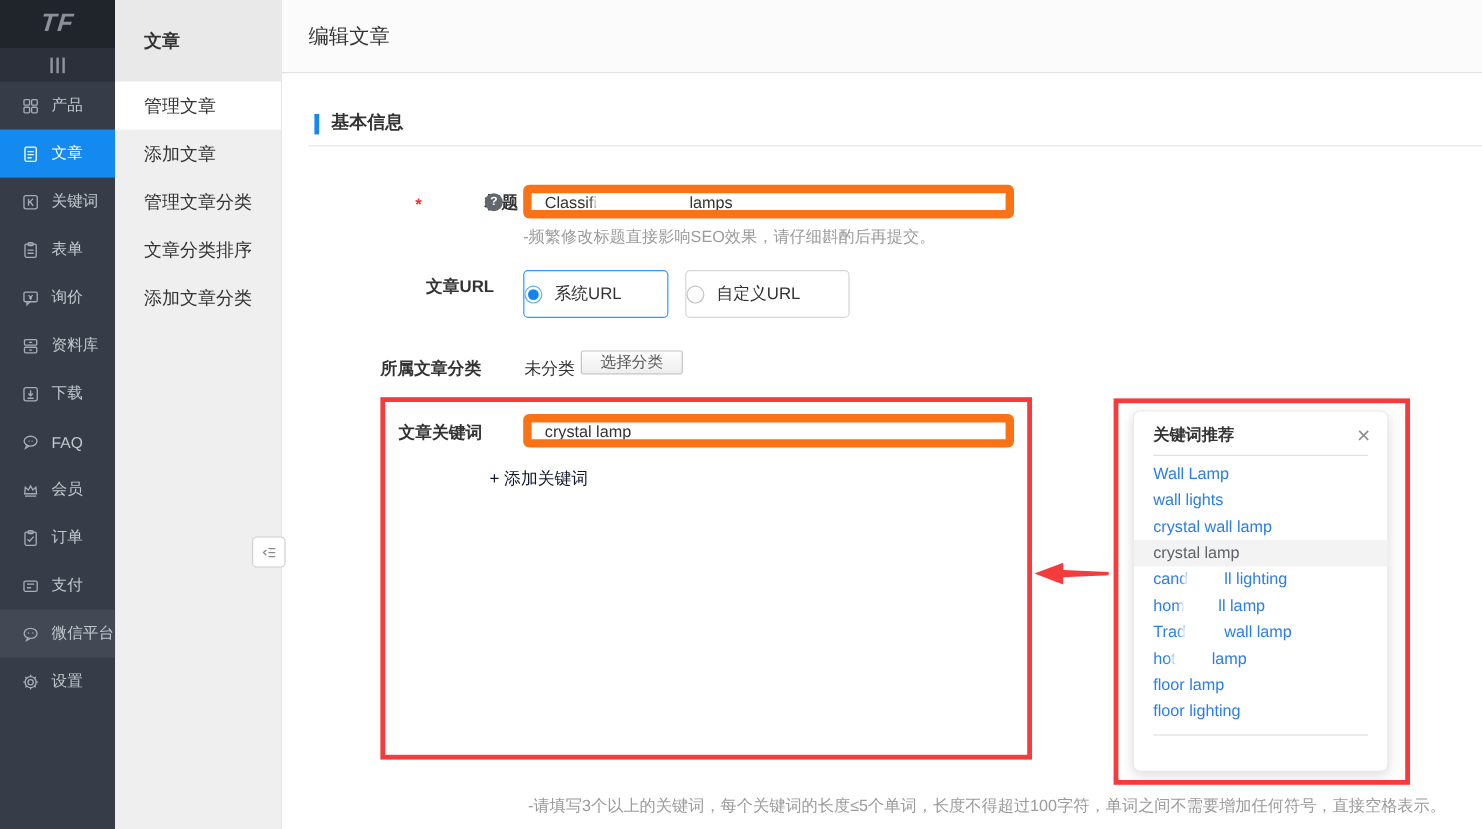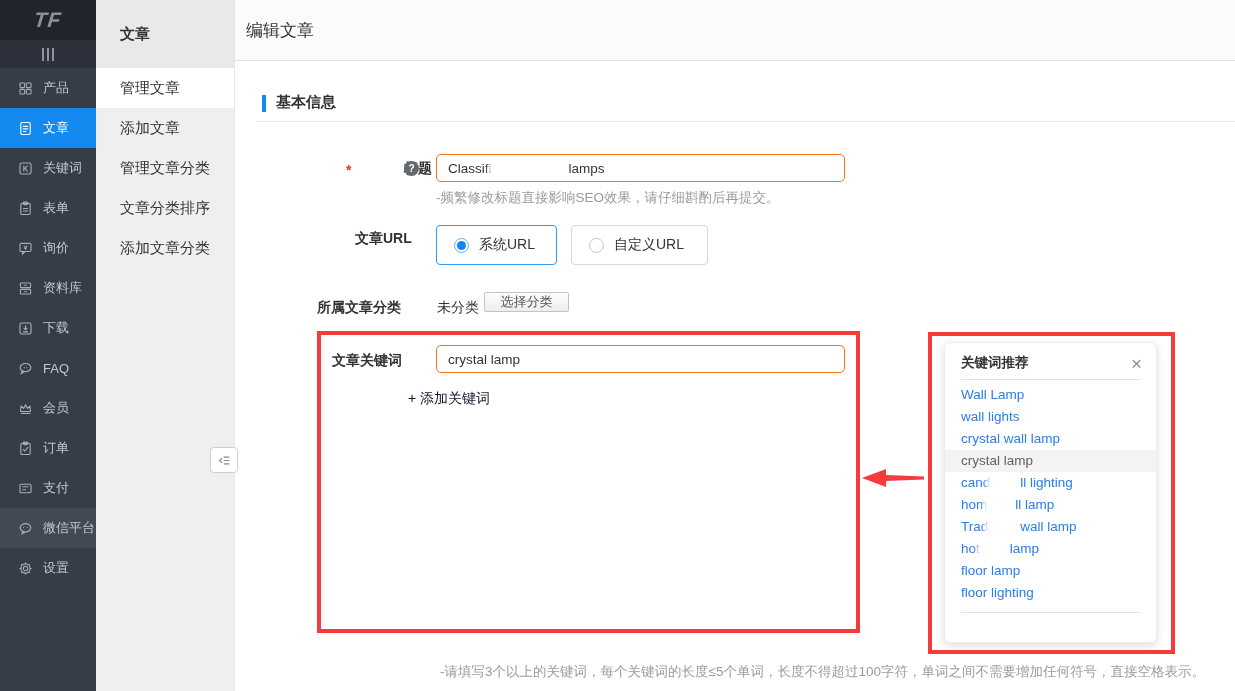--- a/index.html
+++ b/index.html
@@ -26,46 +26,46 @@
     font-size:15px; font-weight:bold; color:#333; }
   .sub-item { height:40px; display:flex; align-items:center; padding-left:24px; font-size:15px; color:#333; cursor:pointer; }
   .sub-item.active { background:#fff; }
 
   .collapse-btn { position:absolute; left:210px; top:447px; width:28px; height:26px; background:#fff;
     border:1px solid #cfcfcf; border-radius:4px; display:flex; align-items:center; justify-content:center; z-index:5; cursor:pointer; }
   .collapse-btn svg { width:15px; height:15px; stroke:#8a8a8a; fill:none; stroke-width:1.5; }
 
   
   .main { position:absolute; left:235px; top:0; width:1000px; height:691px; background:#fff; }
-  .main-header { height:61px; background:#fbfbfb; border-bottom:1px solid #e3e3e3; display:flex; align-items:center; padding-left:11px;
+  .main-header { height:61px; background:#fbfbfb; border-bottom:1px solid #e3e3e3; display:flex; align-items:center; padding-left:22px;
     font-size:17px; color:#333; }
 
   .section-bar { position:absolute; left:27px; top:95px; width:4px; height:17px; background:#1489f0; }
   .section-title { position:absolute; left:41px; top:93px; font-size:15px; font-weight:bold; color:#333; }
   .section-divider { position:absolute; left:22px; right:0; top:121px; border-top:1px solid #e7e7e7; }
 
   .req-star { position:absolute; left:111px; top:162px; color:#e5372f; font-size:14px; font-weight:bold; }
   .f-label { position:absolute; font-size:14px; font-weight:bold; color:#333; white-space:nowrap; }
   .lbl-title { left:121px; top:160px;margin-left:48px; }
   .lbl-url   { left:120px; top:230px; }
   .lbl-cat   { left:82px;  top:299px; }
   .lbl-kw    { left:97px;  top:352px; }
 
   .help-icon { position:absolute; left:169px; top:161px; width:15px; height:15px; border-radius:50%;
     background:#63676e; color:#fff; font-size:10px; font-weight:bold; display:flex; align-items:center; justify-content:center; cursor:pointer; }
 
-  .text-input { position:absolute; left:201px; width:409px; height:28px; border:1px solid #f97316; border-radius:5px;
+  .text-input { position:absolute; left:201px; width:409px; height:28px; border:7px solid #f97316; border-radius:5px;
     background:#fff; display:flex; align-items:center; padding:0 11px; font-size:13.5px; color:#333; white-space:nowrap; overflow:hidden; }
   .input-title { top:154px; }
   .input-kw    { top:345px; }
 
   .helper-text { position:absolute; left:201px; top:189px; font-size:13.5px; color:#9b9b9b; white-space:nowrap; }
 
   .url-tile { position:absolute; top:225px; height:40px; border-radius:4px; display:flex; align-items:center;
-    padding-left:17px; gap:10px; cursor:pointer; background:#fff; font-size:14px; color:#333; }
+    gap:10px; cursor:pointer; background:#fff; font-size:14px; color:#333; }
   .url-tile .radio { width:15px; height:15px; border-radius:50%; border:1px solid #c4c4c4; background:#fff;
     display:flex; align-items:center; justify-content:center; flex:none; }
   .url-tile.selected { border:1px solid #2e9bf7; }
   .url-tile.unselected { border:1px solid #d6d6d6; }
   .url-tile.selected .radio { border-color:#5eb0f5; }
   .url-tile.selected .radio i { display:block; width:9px; height:9px; border-radius:50%; background:#1285ef; }
 
   .cat-value { position:absolute; left:202px; top:299px; font-size:14px; color:#333; }
   .cat-btn { position:absolute; left:249px; top:292px; width:85px; height:20px;
     background:linear-gradient(#fdfdfd,#eeeeee); border:1px solid #c3c3c3; border-radius:2px;

